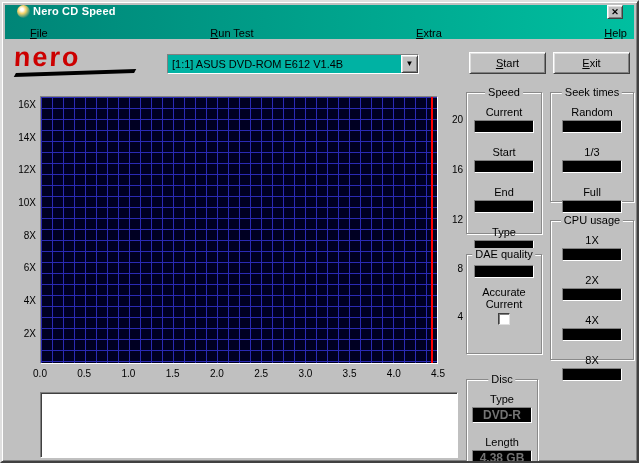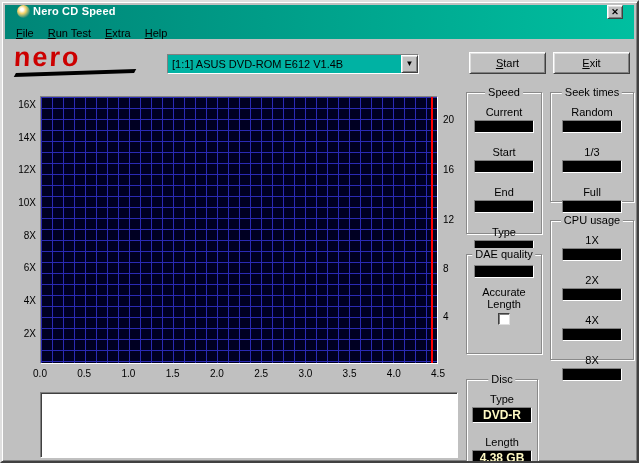--- a/index.html
+++ b/index.html
@@ -21,21 +21,21 @@
     background:radial-gradient(circle at 38% 35%, #ffffff 0 12%, #f5d36b 35%, #2b8c7a 70%, #0b4f43 100%);
     flex:0 0 auto;
   }
   .title-text{color:#fff;font-weight:bold;font-size:11px;flex:1;letter-spacing:.2px;}
   .tb-btn{
     width:16px;height:14px;padding:0;font-size:9px;line-height:11px;font-weight:bold;
     background:#c0c0c0;border:1px solid;border-color:#fff #404040 #404040 #fff;
     box-shadow:inset 1px 1px 0 #dfdfdf, inset -1px -1px 0 #808080;color:#000;
   }
   
-  .menubar{position:absolute;left:7px;top:22px;right:3px;height:18px;display:flex;align-items:center;}
+  .menubar{position:absolute;left:21px;top:22px;right:3px;height:18px;display:flex;align-items:center;justify-content:space-between;}
   .menu-item{display:inline-block;padding:2px 7px;cursor:default;}
   .menu-item::first-letter{text-decoration:underline;}
   
   .logo{position:absolute;left:12px;top:42px;width:140px;height:40px;line-height:1;}
   .logo-nero{color:#cc0000;font-weight:bold;font-size:27px;letter-spacing:2px;transform:skewX(-3deg);display:inline-block;}
   .logo-swoosh{width:118px;height:4px;background:#000;margin:0 0 1px 2px;transform:skewX(-30deg) rotate(-2deg);}
   .logo-sub{color:#111;font-weight:bold;font-style:italic;font-size:11px;letter-spacing:3px;margin-left:4px;}
   .combo{
     position:absolute;left:165px;top:52px;width:252px;height:20px;display:flex;
     border:1px solid;border-color:#808080 #fff #fff #808080;background:#00b2a3;
@@ -57,21 +57,21 @@
   .btn-start{left:467px;top:50px;}
   .btn-exit{left:551px;top:50px;}
   
   .chart{position:absolute;left:38px;top:94px;width:398px;height:268px;}
   .plot{
     position:absolute;inset:0;background:#000022;
     border:1px solid;border-color:#808080 #fff #fff #808080;
   }
   .cursor{position:absolute;top:0;bottom:0;width:2px;background:#ff0000;}
   .ytick{position:absolute;left:-34px;width:30px;text-align:right;font-size:10px;}
-  .rtick{position:absolute;left:calc(100% + 5px);width:20px;text-align:left;font-size:10px;}
+  .rtick{position:absolute;left:calc(100% + 5px);width:20px;text-align:right;font-size:10px;}
   .xtick{position:absolute;top:272px;transform:translateX(-50%);font-size:10px;}
   
   .logbox{
     position:absolute;left:38px;top:390px;width:418px;height:66px;background:#fff;
     border:1px solid;border-color:#808080 #fff #fff #808080;
     box-shadow:inset 1px 1px 0 #404040;
   }
   
   .group{
     position:absolute;border:1px solid #8a8a8a;background:#c0c0c0;
@@ -79,21 +79,21 @@
   }
   .gtitle{
     position:absolute;top:-7px;left:50%;transform:translateX(-50%);
     background:#c0c0c0;padding:0 3px;white-space:nowrap;
   }
   .flabel{text-align:center;margin-top:13px;}
   .led{
     width:60px;height:13px;margin:2px auto 2px auto;background:#000;
     border:1px solid;border-color:#808080 #fff #fff #808080;
   }
-  .led.value{height:16px;line-height:15px;color:#fef9c3;font-weight:bold;font-size:12px;text-align:center;}
+  .led.value{height:16px;line-height:15px;color:#737373;font-weight:bold;font-size:12px;text-align:center;}
   .checkbox{
     width:12px;height:12px;margin:3px auto 0 auto;background:#fff;
     border:1px solid;border-color:#404040 #dfdfdf #dfdfdf #404040;
     box-shadow:inset 1px 1px 0 #808080;
   }
   .g-speed{left:464px;top:90px;width:76px;height:142px;}
   .g-seek{left:548px;top:90px;width:84px;height:110px;}
   .g-dae{left:464px;top:252px;width:76px;height:100px;}
   .g-cpu{left:548px;top:218px;width:84px;height:140px;}
   .g-disc{left:464px;top:377px;width:72px;height:98px;}
@@ -186,21 +186,21 @@
     <div class="led"></div>
     <div class="flabel">1/3</div>
     <div class="led"></div>
     <div class="flabel">Full</div>
     <div class="led"></div>
   </div>
 
   <div class="group g-dae">
     <span class="gtitle">DAE quality</span>
     <div class="led" style="margin-top:10px"></div>
-    <div class="flabel" style="margin-top:8px">Accurate Length</div>
+    <div class="flabel" style="margin-top:8px">Accurate Current</div>
     <div class="checkbox"></div>
   </div>
 
   <div class="group g-cpu">
     <span class="gtitle">CPU usage</span>
     <div class="flabel">1X</div>
     <div class="led"></div>
     <div class="flabel">2X</div>
     <div class="led"></div>
     <div class="flabel">4X</div>

